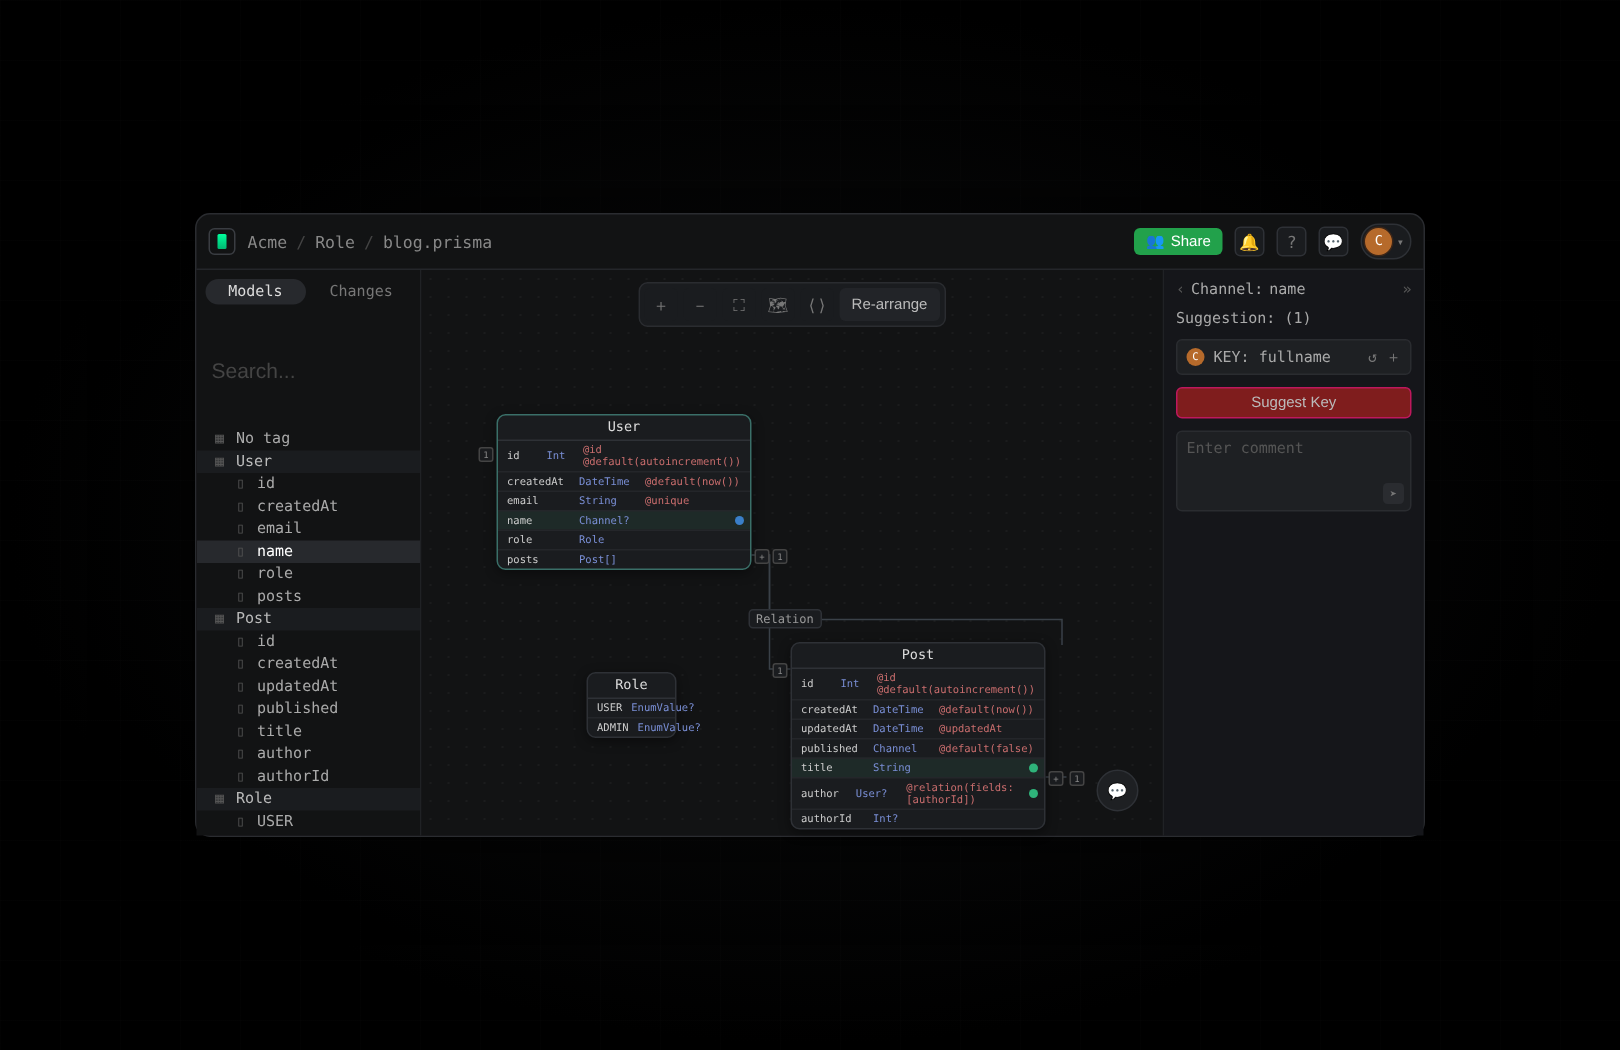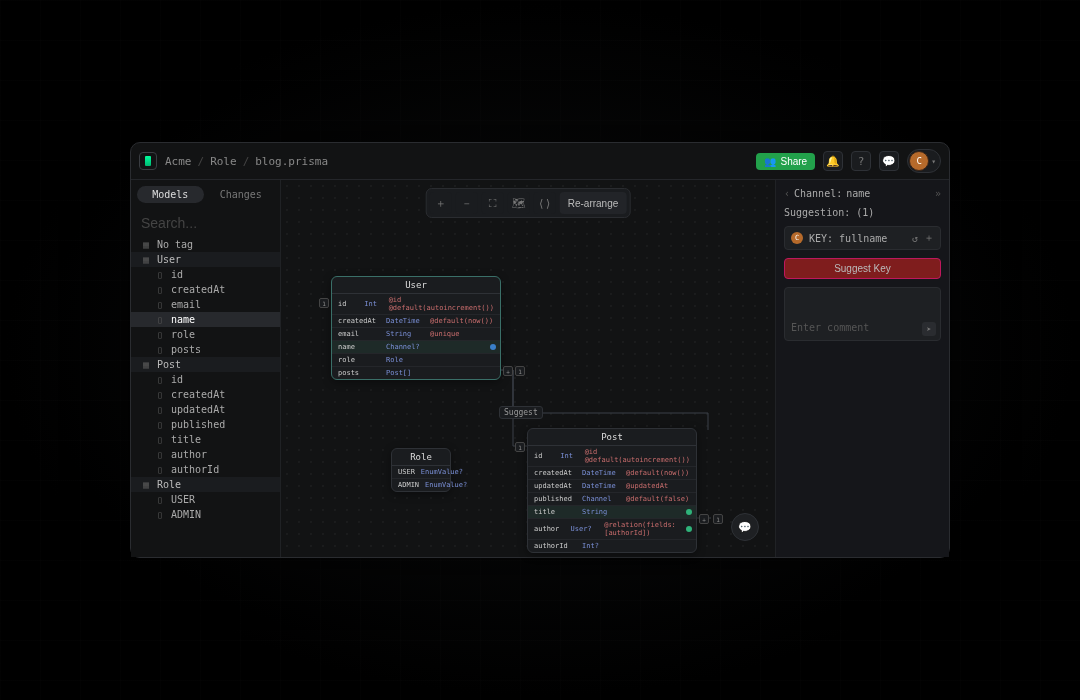--- a/index.html
+++ b/index.html
@@ -13,21 +13,21 @@
   .logo-inner { width: 6px; height: 10px; background: linear-gradient(#00ff9c, #00b873); border-radius: 1px; }
   .crumbs { display: flex; align-items: center; gap: 6px; color: #888; }
   .crumb-sep { color: #444; }
   .spacer { flex: 1; }
   .share-btn { background: #22a14b; color: #fff; border: none; border-radius: 4px; padding: 3px 8px; font-size: 10px; display: flex; align-items: center; gap: 4px; cursor: pointer; }
   .iconbtn { width: 20px; height: 20px; border: 1px solid #2e3136; border-radius: 4px; background: #1a1c1f; display: flex; align-items: center; justify-content: center; cursor: pointer; color: #777; }
   .avatar { width: 20px; height: 20px; border-radius: 10px; background: #b66a2b; color: #fff; font-size: 9px; display: flex; align-items: center; justify-content: center; border: 1px solid #3a2518; }
   .avatar-wrap { display: flex; align-items: center; gap: 2px; padding: 1px 4px 1px 1px; border: 1px solid #2e3136; border-radius: 12px; background: #1a1c1f; cursor: pointer; }
   
   .body { display: flex; flex: 1; min-height: 0; }
-  .sidebar { width: 150px; border-right: 1px solid #202225; background: #121314; display: flex; flex-direction: column; }
+  .sidebar { width: 150px; border-right: 1px solid #202225; background: #121314; display: flex; flex-direction: column; gap: 24px; }
   .tabs { display: flex; gap: 4px; padding: 6px; }
   .tab { flex: 1; text-align: center; padding: 3px 0; border-radius: 10px; color: #777; cursor: pointer; font-size: 10px; }
   .tab.active { background: #27292d; color: #ddd; }
   .search-input { background: transparent; border: none; color: #aaa; padding: 6px 10px; font-size: 14px; width: 100%; outline: none; }
   .search-input::placeholder { color: #444; }
   .tree { overflow: auto; flex: 1; padding-bottom: 8px; }
   .tree-row { display: flex; align-items: center; gap: 6px; padding: 2px 10px; color: #aaa; font-size: 10px; cursor: pointer; white-space: nowrap; }
   .tree-row.header { background: #1a1c1f; color: #bbb; }
   .tree-row.child { padding-left: 24px; }
   .tree-row.selected { background: #27292d; color: #fff; }
@@ -56,21 +56,21 @@
   
   .rpanel { width: 174px; border-left: 1px solid #202225; background: #15161a; padding: 8px; display: flex; flex-direction: column; gap: 8px; font-size: 10px; }
   .rhead { display: flex; align-items: center; gap: 4px; color: #aaa; }
   .rhead .spacer { flex: 1; }
   .chevsm { color: #555; cursor: pointer; }
   .keyrow { background: #1e2023; border: 1px solid #2a2c30; border-radius: 4px; padding: 4px 6px; display: flex; align-items: center; gap: 6px; }
   .mini-avatar { width: 12px; height: 12px; border-radius: 6px; background: #b66a2b; color: #fff; font-size: 7px; display: flex; align-items: center; justify-content: center; }
   .sugg-btn { background: #7f1d1d; border: 1px solid #be185d; color: #bbb; border-radius: 4px; padding: 4px 0; cursor: pointer; font-size: 10px; }
   .comment-label { color: #888; }
   .comment-box { background: #1e2023; border: 1px solid #2a2c30; border-radius: 4px; padding: 6px; height: 54px; position: relative; }
-  .comment-input { background: transparent; border: none; color: #bbb; font-size: 10px; width: 100%; font-family: inherit; outline: none; margin-top: 28px; }
+  .comment-input { background: transparent; border: none; color: #bbb; font-size: 10px; width: 100%; font-family: inherit; outline: none; }
   .comment-input::placeholder { color: #555; }
   .send { position: absolute; right: 4px; bottom: 4px; width: 14px; height: 14px; background: #2a2c30; border-radius: 3px; display: flex; align-items: center; justify-content: center; cursor: pointer; color: #777; font-size: 8px; }
   .chat-bubble { position: absolute; right: 16px; bottom: 16px; width: 28px; height: 28px; border-radius: 14px; background: #1e2023; border: 1px solid #2e3136; display: flex; align-items: center; justify-content: center; cursor: pointer; color: #888; }
   svg.connector { position: absolute; inset: 0; width: 100%; height: 100%; pointer-events: none; }
 </style>
 </head>
 <body>
 
 <div class="grid-bg"></div>
 
@@ -238,21 +238,21 @@
             <div class="model-row">
               <span class="fname">posts</span>
               <span class="ftype">Post[]</span>
             </div>
           </div>
       </div>
       <div class="handle" style="left:38px;top:118px">1</div>
       <div class="handle" style="left:222px;top:186px">+</div>
       <div class="handle" style="left:234px;top:186px">1</div>
 
-      <div class="relation-label" style="left:218px;top:226px">Suggest</div>
+      <div class="relation-label" style="left:218px;top:226px">Relation</div>
 
       <div class="model" id="m-role">
         <div class="model-title">Role</div>
         <div id="rows-role">
             <div class="model-row">
               <span class="fname">USER</span>
               <span class="ftype">EnumValue?</span>
             </div>
             <div class="model-row">
               <span class="fname">ADMIN</span>

